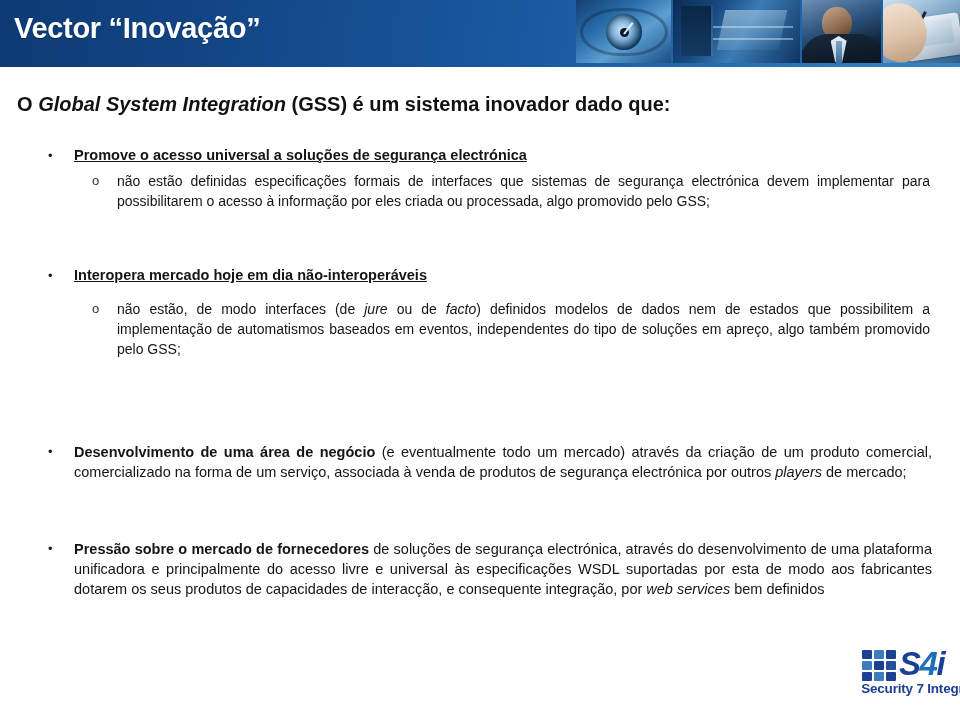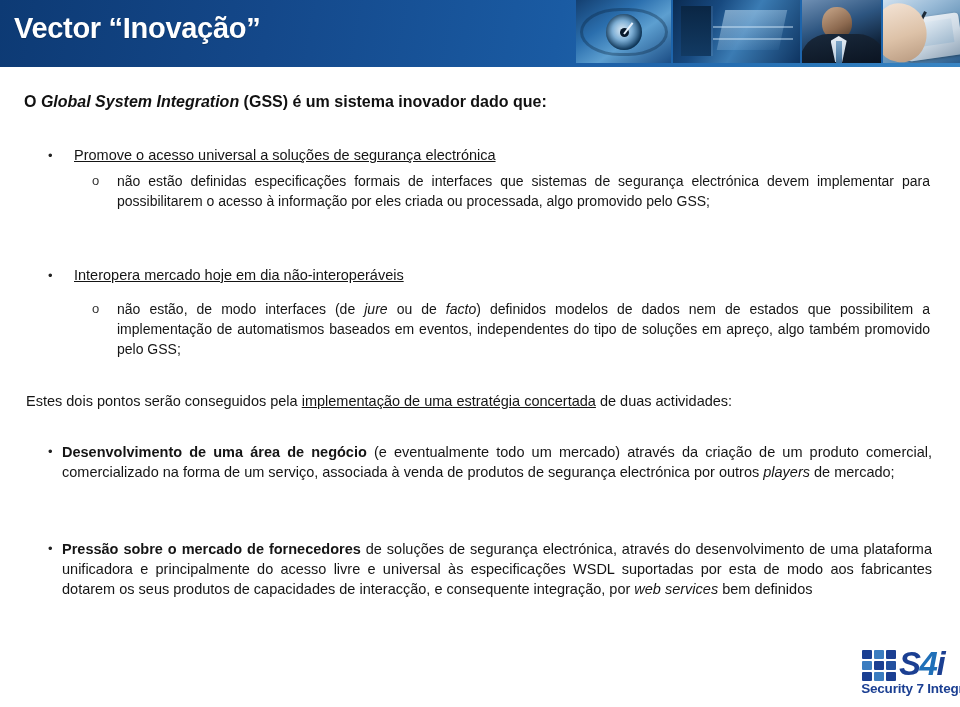--- a/index.html
+++ b/index.html
@@ -160,23 +160,23 @@
 
   
   .content {
     position: absolute;
     top: 67px; left: 0;
     width: 960px;
     height: 640px;
   }
   .heading {
     position: absolute;
-    left: 24px;
+    left: 17px;
     top: 26px;
-    font-size: 16px;
+    font-size: 20px;
     font-weight: bold;
     color: #111111;
     white-space: nowrap;
   }
   .heading i { font-style: italic; }
 
   .blk { position: absolute; color: #151515; }
 
   .lvl1 {
     left: 48px;
@@ -189,21 +189,21 @@
     left: 0px;
     top: 1px;
     font-size: 13px;
     line-height: 20px;
     color: #222;
   }
   .lvl1 .txt {
     display: block;
     margin-left: 26px;
   }
-  .u { text-decoration: underline; }
+  .u { text-decoration: underline; font-weight: bold; }
 
   .lvl2 {
     left: 92px;
     width: 838px;
     font-size: 14px;
     line-height: 20px;
     text-align: justify;
   }
   .lvl2 .bullet {
     position: absolute;
@@ -233,21 +233,21 @@
     line-height: 20px;
     text-align: justify;
   }
   .para .bullet {
     position: absolute;
     left: 0; top: 0;
     font-size: 13px;
     line-height: 20px;
     color: #222;
   }
-  .para .txt { display: block; margin-left: 14px; }
+  .para .txt { display: block; margin-left: 26px; }
   .para b { font-weight: bold; }
   .para i { font-style: italic; }
 
   
   .logo {
     position: absolute;
     left: 806px;
     top: 648px;
     width: 148px;
     height: 52px;
@@ -345,21 +345,20 @@
     <div class="blk lvl1" style="top:198px">
       <span class="bullet">•</span>
       <span class="txt u">Interopera mercado hoje em dia não-interoperáveis</span>
     </div>
 
     <div class="blk lvl2" style="top:232px">
       <span class="bullet">o</span>
       <span class="txt"><span>não estão, de modo interfaces (de </span><i>jure</i><span> ou de </span><i>facto</i><span>) definidos modelos de dados nem de estados que possibilitem a implementação de automatismos baseados em eventos, independentes do tipo de soluções em apreço, algo também promovido pelo GSS;</span></span>
     </div>
 
-    <div class="blk plain" style="top:324px"><span>Estes dois pontos serão conseguidos pela </span><span class="u">implementação de uma estratégia concertada</span><span> de duas actividades:</span></div>
 
     <div class="blk para" style="top:375px">
       <span class="bullet">•</span>
       <span class="txt"><b>Desenvolvimento de uma área de negócio</b><span> (e eventualmente todo um mercado) através da criação de um produto comercial, comercializado na forma de um serviço, associada à venda de produtos de segurança electrónica por outros </span><i>players</i><span> de mercado;</span></span>
     </div>
 
     <div class="blk para" style="top:472px">
       <span class="bullet">•</span>
       <span class="txt"><b>Pressão sobre o mercado de fornecedores</b><span> de soluções de segurança electrónica, através do desenvolvimento de uma plataforma unificadora e principalmente do acesso livre e universal às especificações WSDL suportadas por esta de modo aos fabricantes dotarem os seus produtos de capacidades de interacção, e consequente integração, por </span><i>web services</i><span> bem definidos</span></span>
     </div>

